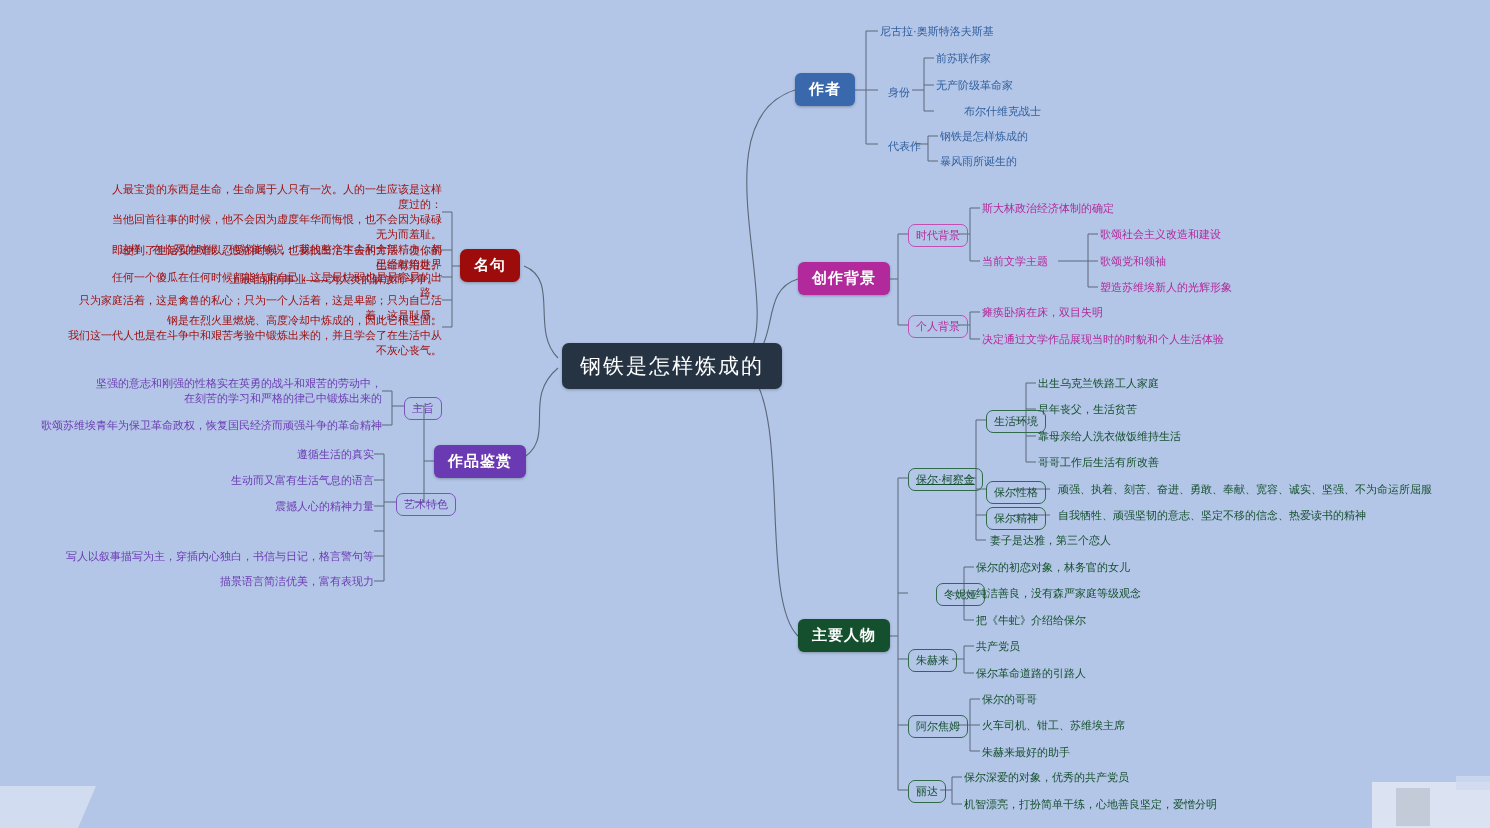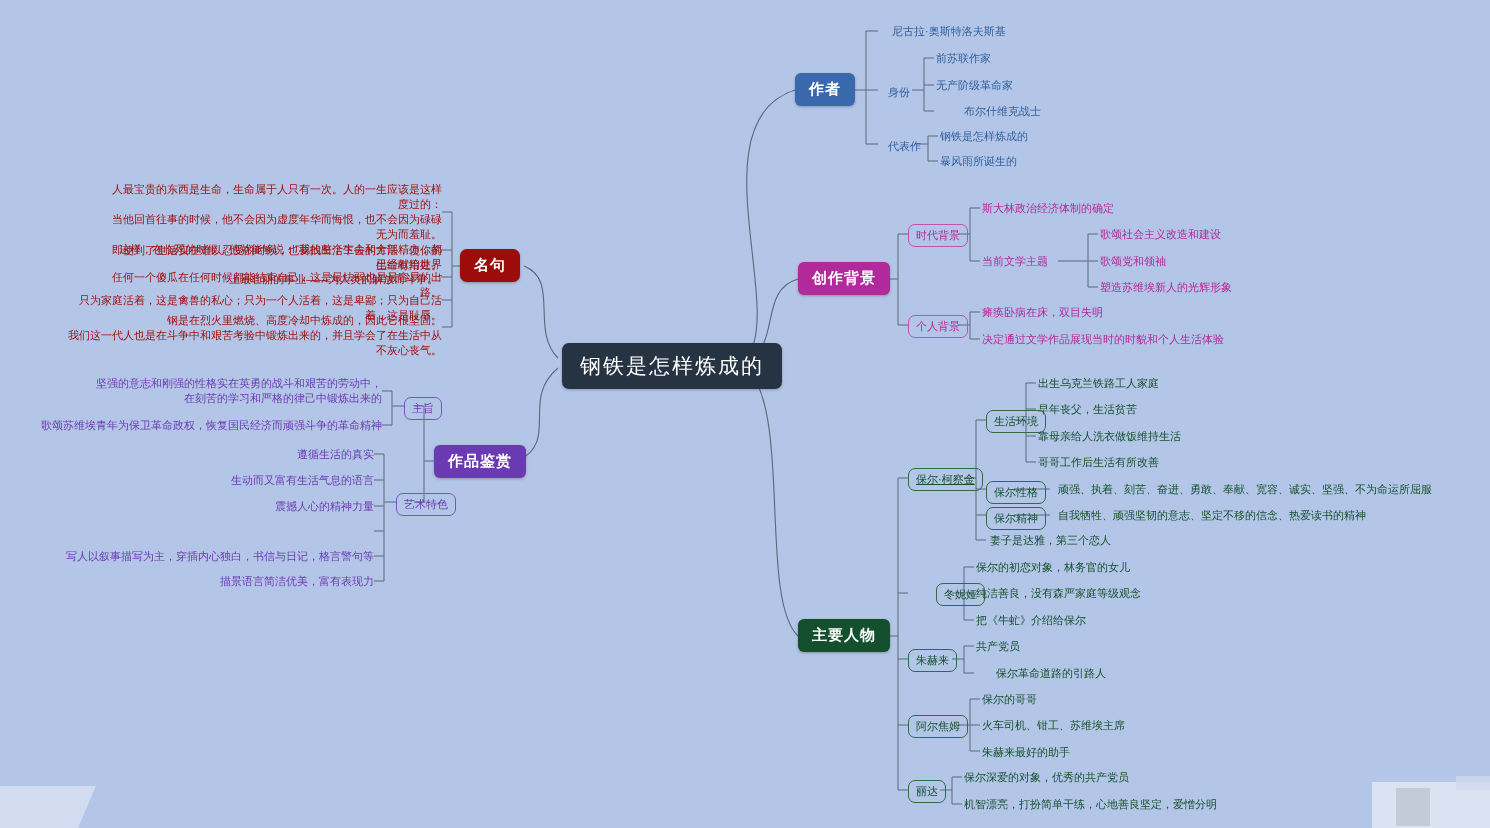--- a/index.html
+++ b/index.html
@@ -154,21 +154,21 @@
 
       <path d="M396 502 h -12"></path>
       <path d="M384 502 V 454 M384 502 V 581"></path>
       <path d="M384 454 h -10 M384 480 h -10 M384 506 h -10 M384 531 h -10 M384 556 h -10 M384 581 h -10"></path>
     </g>
   </svg>
 
   <div class="node central" style="left:562px;top:343px;">钢铁是怎样炼成的</div>
 
   <div class="node l1 author" style="left:795px;top:73px;">作者</div>
-  <div class="node leaf author" style="left:880px;top:24px;margin-left:12px;">尼古拉·奥斯特洛夫斯基</div>
+  <div class="node leaf author" style="left:880px;top:24px;">尼古拉·奥斯特洛夫斯基</div>
   <div class="node l2 author" style="left:880px;top:81px;">身份</div>
   <div class="node leaf author" style="left:936px;top:51px;">前苏联作家</div>
   <div class="node leaf author" style="left:936px;top:78px;">无产阶级革命家</div>
   <div class="node leaf author" style="left:964px;top:104px;">布尔什维克战士</div>
   <div class="node l2 author" style="left:880px;top:135px;">代表作</div>
   <div class="node leaf author" style="left:940px;top:129px;">钢铁是怎样炼成的</div>
   <div class="node leaf author" style="left:940px;top:154px;">暴风雨所诞生的</div>
 
   <div class="node l1 bg" style="left:798px;top:262px;">创作背景</div>
   <div class="node l2 bg" style="left:908px;top:224px;">时代背景</div>
@@ -218,21 +218,21 @@
   <div class="node leaf chars" style="left:1058px;top:508px;">自我牺牲、顽强坚韧的意志、坚定不移的信念、热爱读书的精神</div>
   <div class="node leaf chars" style="left:990px;top:533px;">妻子是达雅，第三个恋人</div>
 
   <div class="node l2 chars" style="left:908px;top:583px;margin-left:28px;">冬妮娅</div>
   <div class="node leaf chars" style="left:976px;top:560px;">保尔的初恋对象，林务官的女儿</div>
   <div class="node leaf chars" style="left:976px;top:586px;">纯洁善良，没有森严家庭等级观念</div>
   <div class="node leaf chars" style="left:976px;top:613px;">把《牛虻》介绍给保尔</div>
 
   <div class="node l2 chars" style="left:908px;top:649px;">朱赫来</div>
   <div class="node leaf chars" style="left:976px;top:639px;">共产党员</div>
-  <div class="node leaf chars" style="left:976px;top:666px;margin-left:20px;">保尔革命道路的引路人</div>
+  <div class="node leaf chars" style="left:976px;top:666px;">保尔革命道路的引路人</div>
 
   <div class="node l2 chars" style="left:908px;top:715px;">阿尔焦姆</div>
   <div class="node leaf chars" style="left:982px;top:692px;">保尔的哥哥</div>
   <div class="node leaf chars" style="left:982px;top:718px;">火车司机、钳工、苏维埃主席</div>
   <div class="node leaf chars" style="left:982px;top:745px;">朱赫来最好的助手</div>
 
   <div class="node l2 chars" style="left:908px;top:780px;">丽达</div>
   <div class="node leaf chars" style="left:964px;top:770px;">保尔深爱的对象，优秀的共产党员</div>
   <div class="node leaf chars" style="left:964px;top:797px;">机智漂亮，打扮简单干练，心地善良坚定，爱憎分明</div>
 

